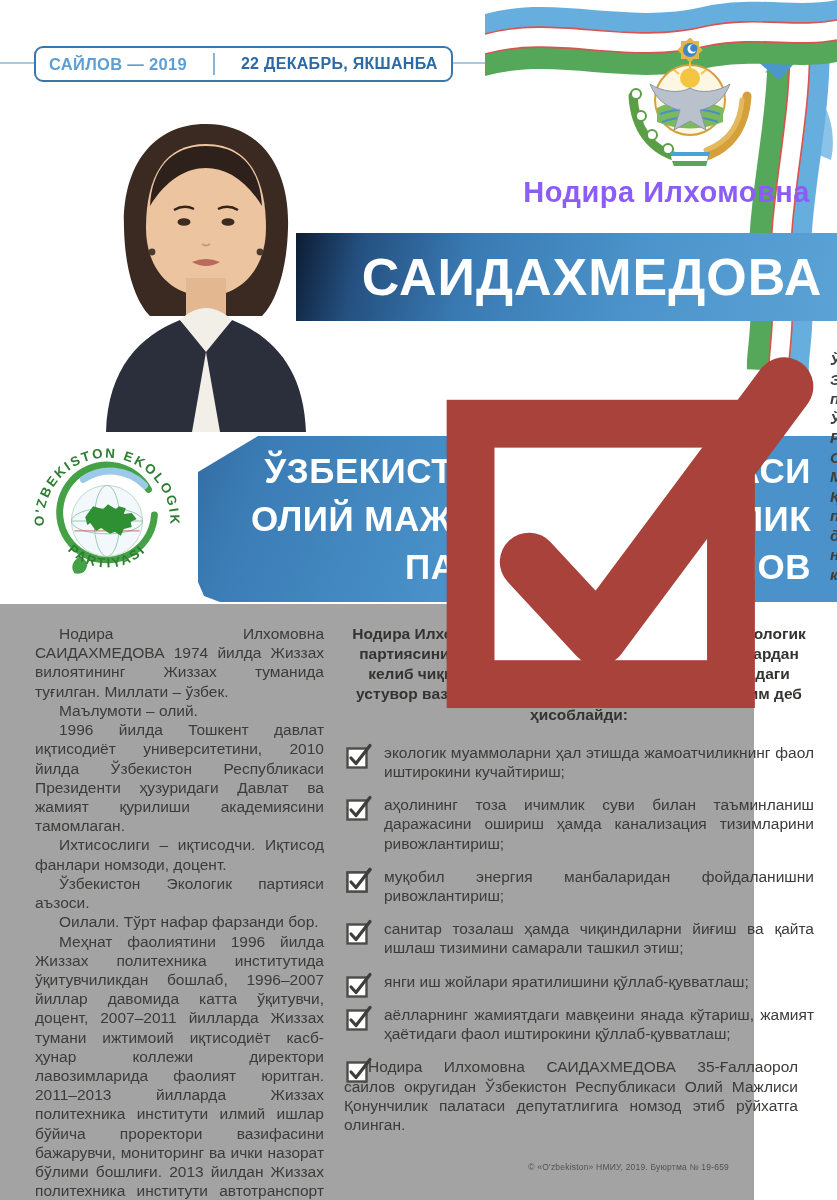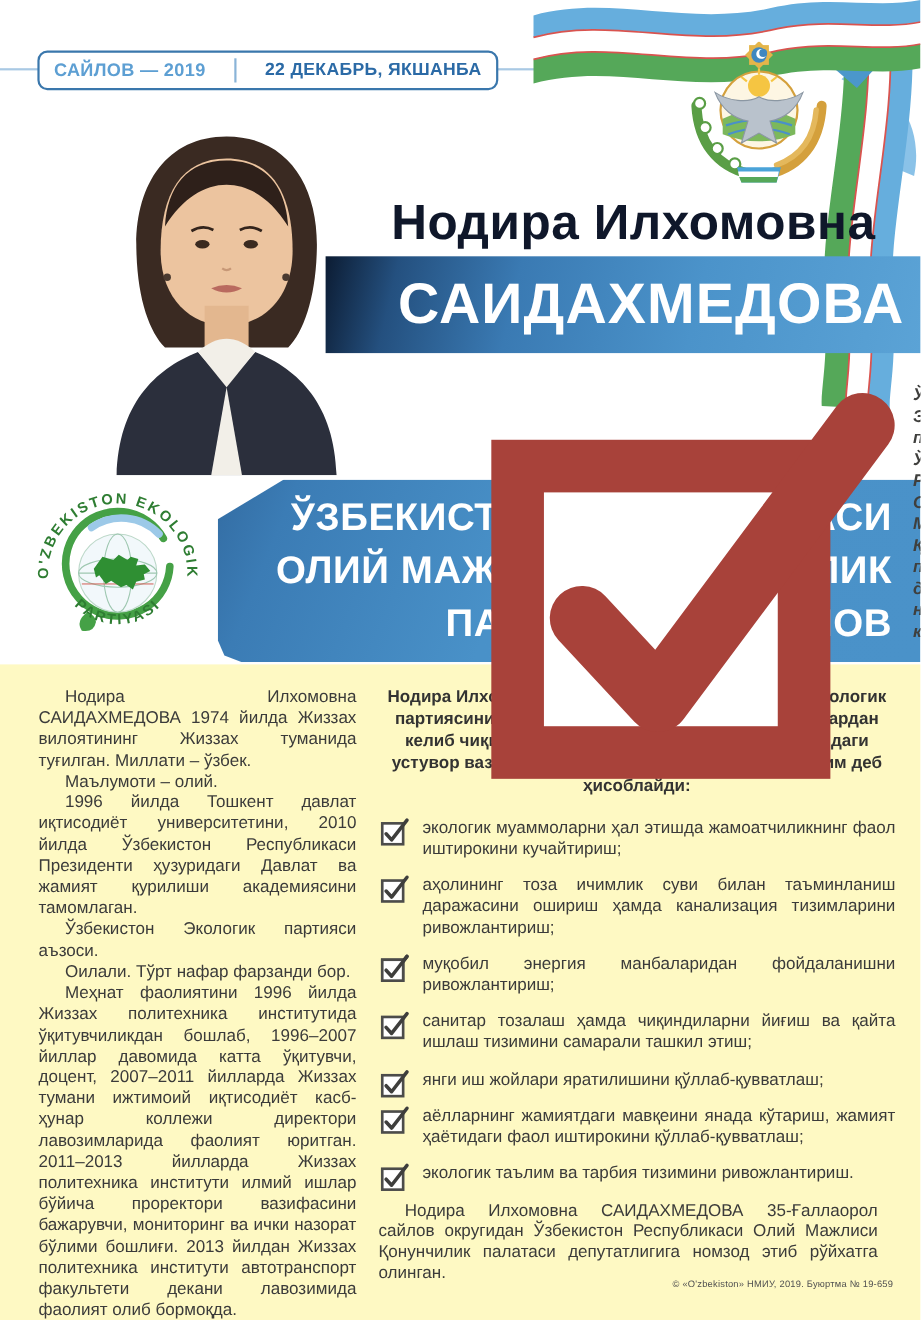--- a/index.html
+++ b/index.html
@@ -21,22 +21,22 @@
   .badge .b-left{color:#5d9fd3;font-weight:bold;font-size:16.5px;letter-spacing:.3px;white-space:nowrap;}
   .badge .b-div{width:2px;height:22px;background:#8ab4d8;margin:0 11px;}
   .badge .b-right{color:#2b6aa6;font-weight:bold;font-size:16px;letter-spacing:.3px;white-space:nowrap;}
 
   .ribbon{position:absolute;right:0;top:0;width:360px;height:410px;z-index:1;}
   .emblem{position:absolute;left:608px;top:38px;width:164px;height:132px;z-index:2;}
 
   .portrait{position:absolute;left:80px;top:110px;width:252px;height:322px;z-index:3;}
 
   .name-line{
-    position:absolute;right:41px;top:176px;z-index:2;
-    color:#0f172a;font-size:45px;font-weight:bold;letter-spacing:.5px;white-space:nowrap;
+    position:absolute;right:27px;top:176px;z-index:2;
+    color:#8b5cf6;font-size:29px;font-weight:bold;letter-spacing:.5px;white-space:nowrap;
   }
   .surname-banner{
     position:absolute;left:296px;right:0;top:233px;height:88px;z-index:1;
     background:linear-gradient(103deg,#0c1c33 0%,#24507f 12%,#3a7ab3 32%,#4b93ca 62%,#5ba3d6 100%);
     display:flex;align-items:center;justify-content:center;
     padding-left:51px;box-sizing:border-box;
   }
   .surname-banner .surname{
     color:#fff;font-size:52px;font-weight:bold;letter-spacing:1px;white-space:nowrap;
   }
@@ -55,21 +55,21 @@
   }
   .title-banner .title-text{
     position:absolute;right:26px;top:11px;text-align:right;
     color:#fff;font-size:35px;font-weight:bold;line-height:1.37;letter-spacing:.5px;
     white-space:pre-line;
   }
 
   .party-logo{position:absolute;left:28px;top:442px;width:158px;height:158px;z-index:2;}
 
   
-  .bottom{position:absolute;left:0;top:604px;width:837px;height:596px;background:#fef9c3;}
+  .bottom{position:absolute;left:0;top:604px;width:754px;height:596px;background:#a3a3a3;}
   .bio{
     position:absolute;left:35px;top:20px;width:289px;
     color:#3b3b3a;font-size:15.5px;line-height:1.24;text-align:justify;
   }
   .bio p{margin:0;text-indent:24px;}
   .program{position:absolute;left:344px;top:20px;width:470px;color:#3b3b3a;font-size:15.5px;line-height:1.24;}
   .program .intro{
     margin:0 0 18px 0;font-weight:bold;text-align:center;color:#333332;line-height:1.3;
   }
   .program .item{position:relative;padding-left:40px;margin-bottom:14px;text-align:justify;}
@@ -212,20 +212,21 @@
       <textPath href="#arcBottom" startOffset="50%" text-anchor="middle">PARTIYASI</textPath>
     </text>
   </svg>
 
   <div class="bottom">
 
     <div class="bio">
       <p>Нодира Илхомовна САИДАХМЕДОВА 1974 йилда Жиззах вилоятининг Жиззах туманида туғилган. Миллати – ўзбек.</p>
       <p>Маълумоти – олий.</p>
       <p>1996 йилда Тошкент давлат иқтисодиёт университетини, 2010 йилда Ўзбекистон Республикаси Президенти ҳузуридаги Давлат ва жамият қурилиши академиясини тамомлаган.</p>
+      <p>Ихтисослиги – иқтисодчи. Иқтисод фанлари номзоди, доцент.</p>
       <p>Ўзбекистон Экологик партияси аъзоси.</p>
       <p>Оилали. Тўрт нафар фарзанди бор.</p>
       <p>Меҳнат фаолиятини 1996 йилда Жиззах политехника институтида ўқитувчиликдан бошлаб, 1996–2007 йиллар давомида катта ўқитувчи, доцент, 2007–2011 йилларда Жиззах тумани ижтимоий иқтисодиёт касб-ҳунар коллежи директори лавозимларида фаолият юритган. 2011–2013 йилларда Жиззах политехника институти илмий ишлар бўйича проректори вазифасини бажарувчи, мониторинг ва ички назорат бўлими бошлиғи. 2013 йилдан Жиззах политехника институти автотранспорт факультети декани лавозимида фаолият олиб бормоқда.</p>
     </div>
 
     <div class="program">
       <p class="intro">Нодира Илхомовна САИДАХМЕДОВА Ўзбекистон Экологик партиясининг Дастурида илгари сурилган мақсадлардан келиб чиқиб, ўзининг сайловолди дастурида қуйидаги устувор вазифаларнинг амалга оширилишини муҳим деб ҳисоблайди:</p>
 
       <div class="item">
         <svg class="cb" viewBox="0 0 27 27" overflow="visible">
@@ -273,21 +274,20 @@
             <rect x="1.5" y="5.5" width="19" height="19" fill="#fff" stroke="#4c4c4a" stroke-width="2.4"></rect>
             <path d="M5,15 L10,20.5 L24,2.5" fill="none" stroke="#3e3e3c" stroke-width="3.2" stroke-linecap="round" stroke-linejoin="round"></path>
           </svg>
         <span>аёлларнинг жамиятдаги мавқеини янада кўтариш, жамият ҳаётидаги фаол иштирокини қўллаб-қувватлаш;</span>
       </div>
       <div class="item">
         <svg class="cb" viewBox="0 0 27 27" overflow="visible">
             <rect x="1.5" y="5.5" width="19" height="19" fill="#fff" stroke="#4c4c4a" stroke-width="2.4"></rect>
             <path d="M5,15 L10,20.5 L24,2.5" fill="none" stroke="#3e3e3c" stroke-width="3.2" stroke-linecap="round" stroke-linejoin="round"></path>
           </svg>
-        <span>экологик таълим ва тарбия тизимини ривожлантириш.</span>
       </div>
 
       <p class="closing">Нодира Илхомовна САИДАХМЕДОВА 35-Ғаллаорол сайлов округидан Ўзбекистон Республикаси Олий Мажлиси Қонунчилик палатаси депутатлигига номзод этиб рўйхатга олинган.</p>
     </div>
 
     <div class="imprint">© «O'zbekiston» НМИУ, 2019. Буюртма № 19-659</div>
   </div>
 
 </div>
 

